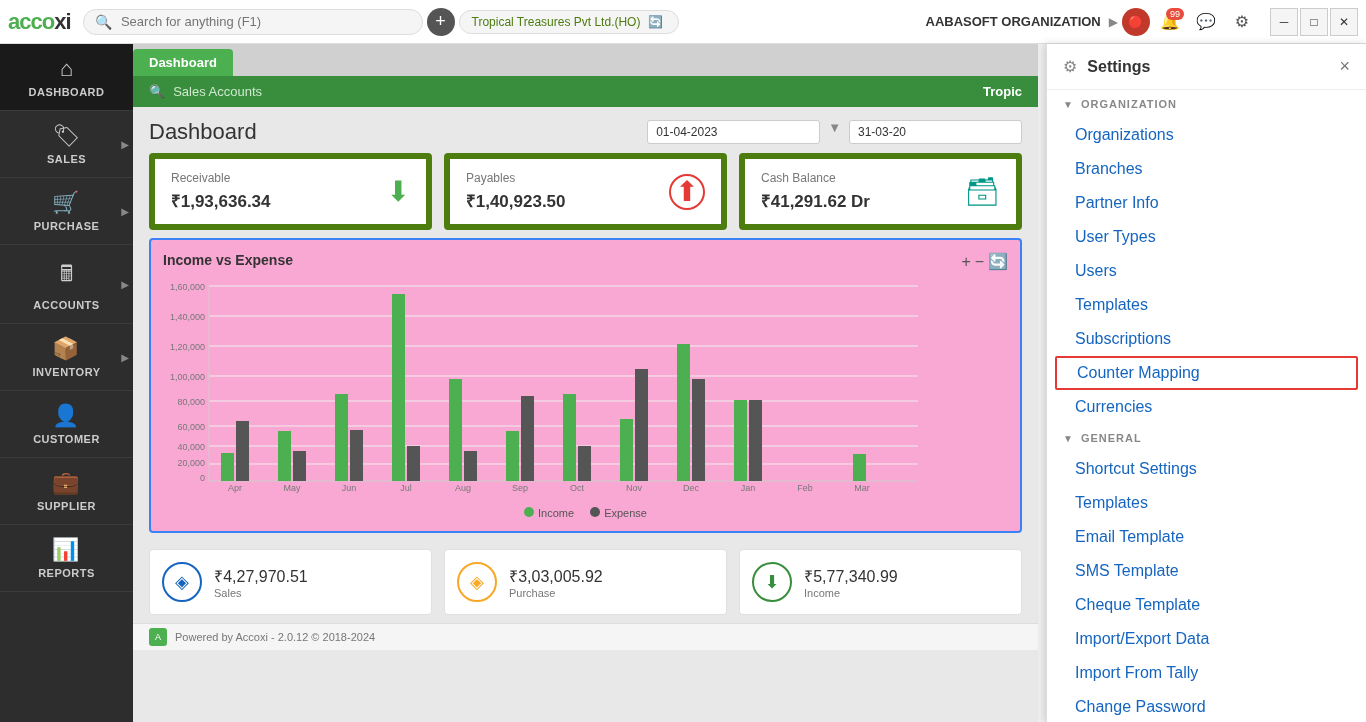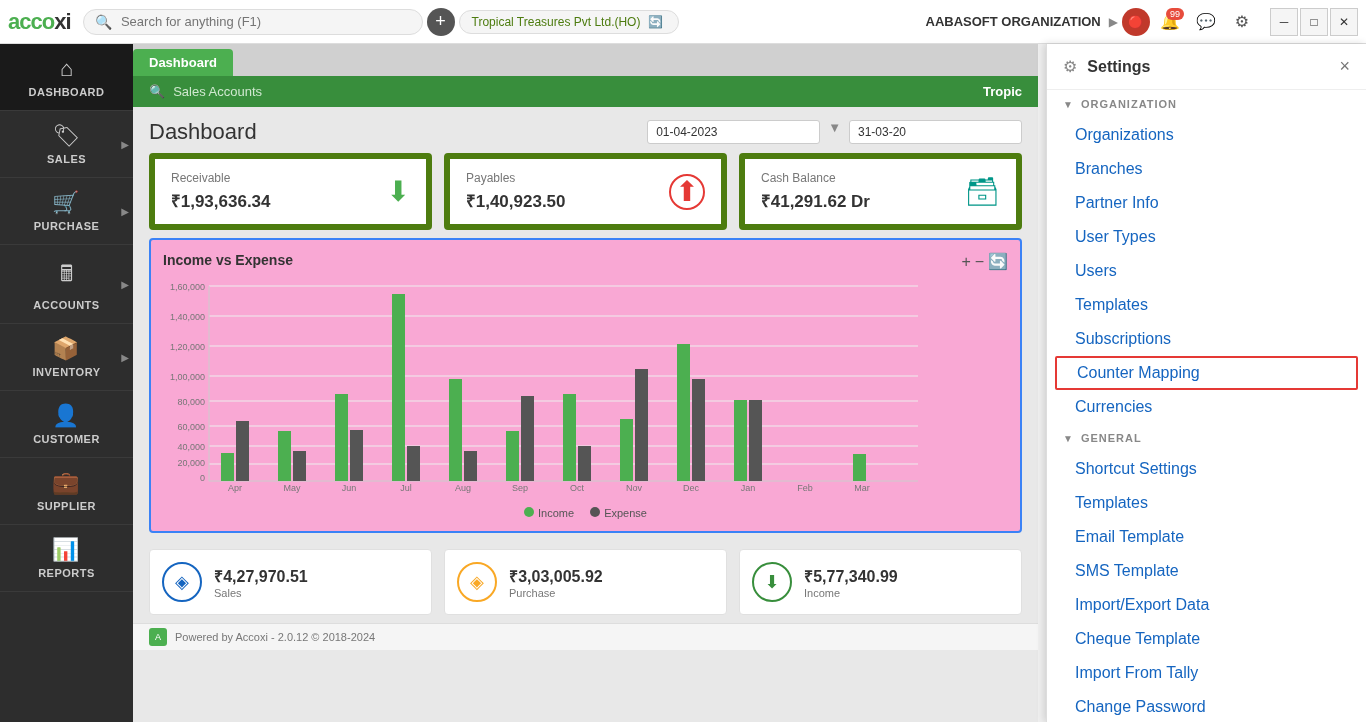--- a/index.html
+++ b/index.html
@@ -72,21 +72,21 @@
     
     .top5-box { background: #fff; border: 1px solid #e0e0e0; border-radius: 4px; width: 90px; margin-left: 12px; padding: 8px; font-size: 11px; overflow: hidden; }
 
     
     .bottom-cards { display: flex; gap: 12px; padding: 8px 16px 8px; }
     .bottom-card { background: #fff; border: 1px solid #e0e0e0; border-radius: 4px; flex: 1; display: flex; align-items: center; padding: 12px; gap: 12px; }
     .bottom-card-icon { width: 40px; height: 40px; border-radius: 50%; display: flex; align-items: center; justify-content: center; font-size: 18px; border: 2px solid; }
     .bottom-card-icon.blue { border-color: #1565c0; color: #1565c0; }
     .bottom-card-icon.gold { border-color: #f9a825; color: #f9a825; }
     .bottom-card-icon.green2 { border-color: #388e3c; color: #388e3c; }
-    .bottom-card-val { font-size: 16px; font-weight: bold; color: #333; }
+    .bottom-card-val { font-size: 16px; font-weight: normal; color: #333; }
     .bottom-card-label { font-size: 11px; color: #777; }
 
     
     .footer { background: #f5f5f5; border-top: 1px solid #ddd; padding: 4px 16px; display: flex; align-items: center; gap: 8px; font-size: 11px; color: #777; }
     .footer-logo { width: 18px; height: 18px; background: #4caf50; border-radius: 3px; display: flex; align-items: center; justify-content: center; color: #fff; font-size: 9px; }
 
     
     .settings-panel { position: absolute; right: 0; top: 44px; width: 320px; height: 678px; background: #fff; border-left: 1px solid #ddd; box-shadow: -2px 0 8px rgba(0,0,0,0.15); display: flex; flex-direction: column; z-index: 100; }
     .settings-header { display: flex; align-items: center; padding: 12px 16px; border-bottom: 1px solid #eee; gap: 10px; }
     .settings-gear { font-size: 16px; color: #888; }
@@ -364,22 +364,22 @@
 
     <div class="settings-section">
       <div class="settings-section-header">
         <span class="section-arrow">▼</span>
         <span class="settings-section-title">GENERAL</span>
       </div>
       <div class="settings-item">Shortcut Settings</div>
       <div class="settings-item">Templates</div>
       <div class="settings-item">Email Template</div>
       <div class="settings-item">SMS Template</div>
+      <div class="settings-item">Cheque Template</div>
       <div class="settings-item">Import/Export Data</div>
-      <div class="settings-item">Cheque Template</div>
       <div class="settings-item">Import From Tally</div>
       <div class="settings-item">Change Password</div>
       <div class="settings-item">Permission Approval</div>
     </div>
 
     <div class="settings-section">
       <div class="settings-section-header">
         <span class="section-arrow">▼</span>
         <span class="settings-section-title">ACCOUNTS</span>
       </div>

